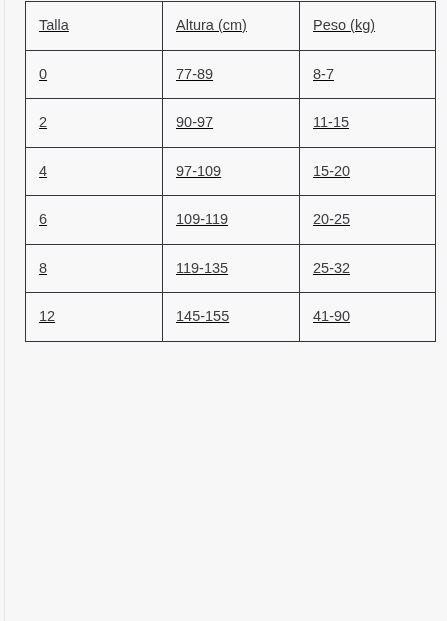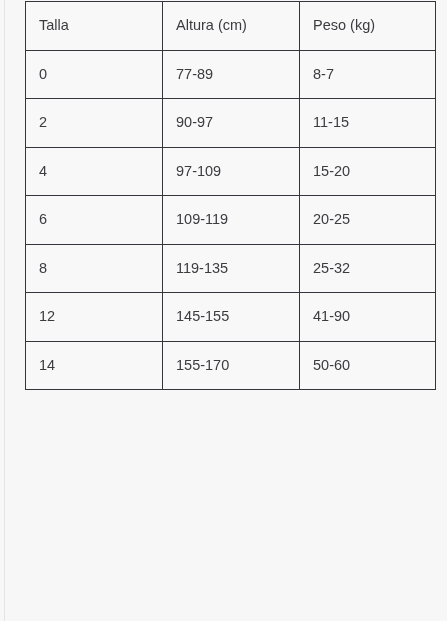--- a/index.html
+++ b/index.html
@@ -29,20 +29,21 @@
     position: absolute;
     left: 20px;
     top: 1px;
     width: 411px;
   }
   table.size-table {
     border-collapse: collapse;
     table-layout: fixed;
     width: 411px;
     background: #a21caf;
+    text-decoration: underline;
   }
   table.size-table col.c-talla   { width: 137px; }
   table.size-table col.c-altura  { width: 137px; }
   table.size-table col.c-peso    { width: 136px; }
 
   table.size-table th,
   table.size-table td {
     border: 1.5px solid #35353b;
     height: 48.5px;
     padding: 0 8px 0 13px;
@@ -101,22 +102,17 @@
           <tr>
             <td>8</td>
             <td>119-135</td>
             <td>25-32</td>
           </tr>
           <tr>
             <td>12</td>
             <td>145-155</td>
             <td>41-90</td>
           </tr>
-          <tr>
-            <td>14</td>
-            <td>155-170</td>
-            <td>50-60</td>
-          </tr>
         </tbody>
     </table>
   </div>
 
 </div>
 
 </body></html>

